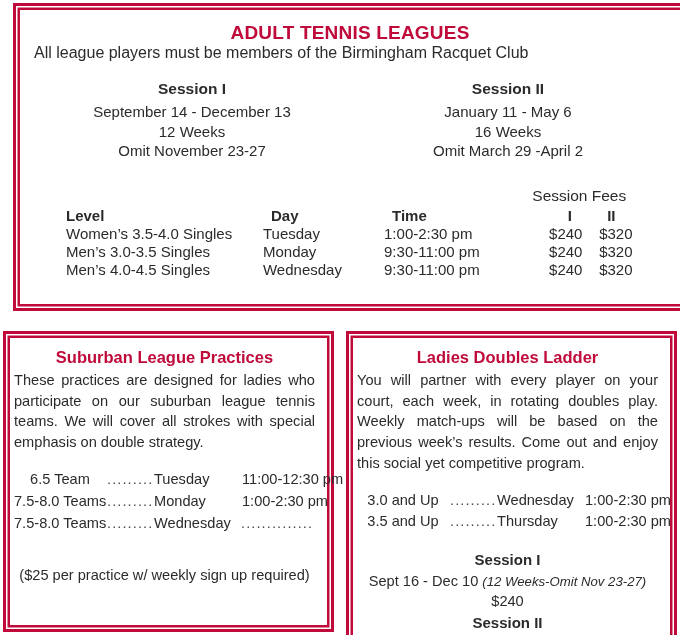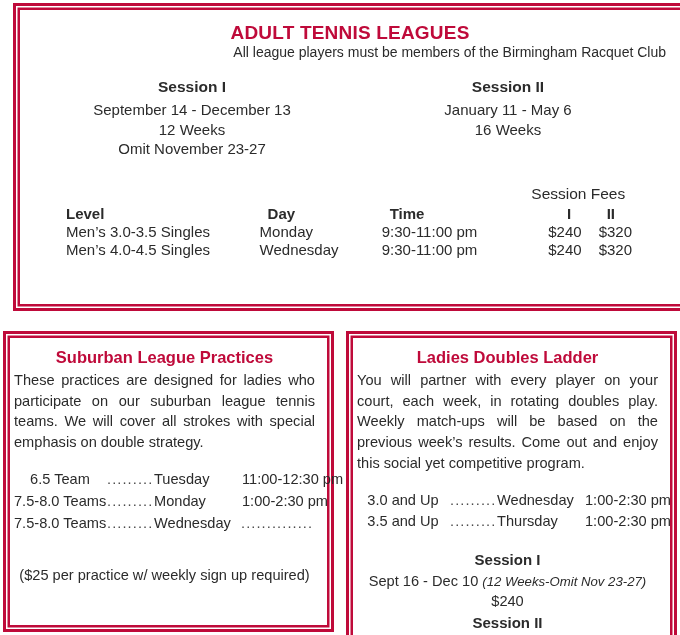--- a/index.html
+++ b/index.html
@@ -50,22 +50,22 @@
   
   .title {
     text-align: center;
     font-weight: bold;
     color: #bf0a3a;
     font-size: 19px;
     letter-spacing: 0.2px;
     margin: 0;
   }
   .subtitle {
-    text-align: right;
-    font-size: 14px;
+    text-align: left;
+    font-size: 16px;
     margin: 0;
   }
 
   
   #top-panel .inner {
     padding: 16px 18px 0 18px;
   }
   .sessions-row {
     display: flex;
     margin-top: 17px;
@@ -198,20 +198,21 @@
       <div class="session-col">
         <div class="sess-head">Session I</div>
         <div>September 14 - December 13</div>
         <div>12 Weeks</div>
         <div>Omit November 23-27</div>
       </div>
       <div class="session-col">
         <div class="sess-head">Session II</div>
         <div>January 11 - May 6</div>
         <div>16 Weeks</div>
+        <div>Omit March 29 -April 2</div>
       </div>
     </div>
 
     <table class="league-table">
       <thead>
         <tr class="fees-title-row">
           <td class="col-level spanner-blank"></td>
           <td class="col-day spanner-blank"></td>
           <td class="col-time spanner-blank"></td>
           <td class="fees-super" colspan="2">Session Fees</td>
@@ -219,20 +220,27 @@
         <tr>
           <th class="col-level">Level</th>
           <th class="col-day">Day</th>
           <th class="col-time">Time</th>
           <th class="col-fee1">I</th>
           <th class="col-fee2">II</th>
         </tr>
       </thead>
       <tbody>
         <tr>
+          <td class="col-level">Women’s 3.5-4.0 Singles</td>
+          <td class="col-day">Tuesday</td>
+          <td class="col-time">1:00-2:30 pm</td>
+          <td class="col-fee1">$240</td>
+          <td class="col-fee2">$320</td>
+        </tr>
+        <tr>
           <td class="col-level">Men’s 3.0-3.5 Singles</td>
           <td class="col-day">Monday</td>
           <td class="col-time">9:30-11:00 pm</td>
           <td class="col-fee1">$240</td>
           <td class="col-fee2">$320</td>
         </tr>
         <tr>
           <td class="col-level">Men’s 4.0-4.5 Singles</td>
           <td class="col-day">Wednesday</td>
           <td class="col-time">9:30-11:00 pm</td>

